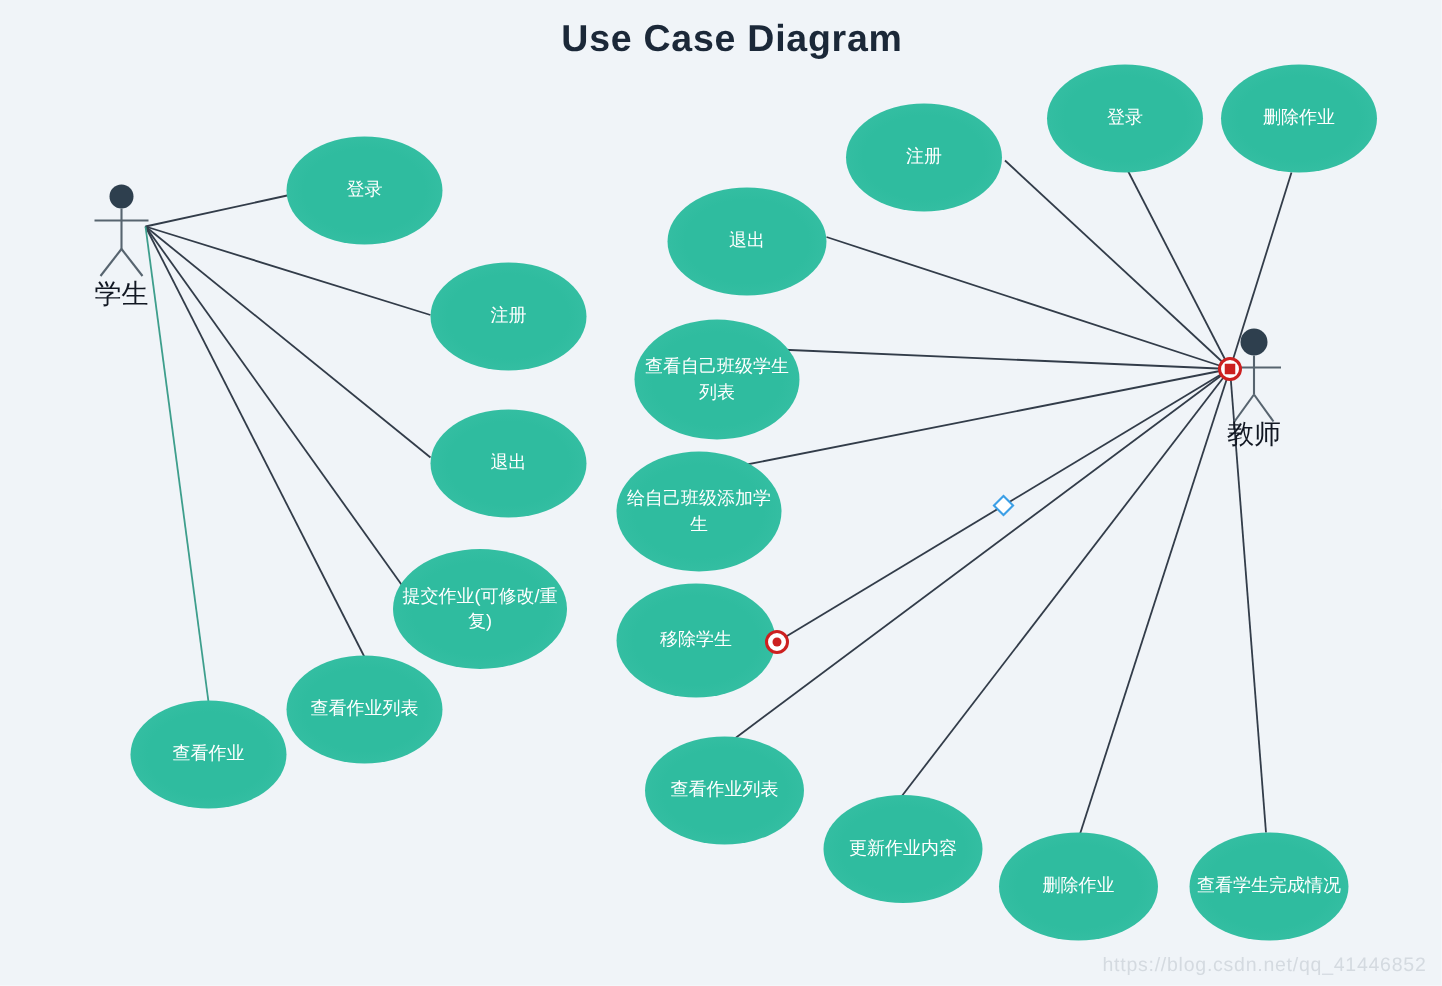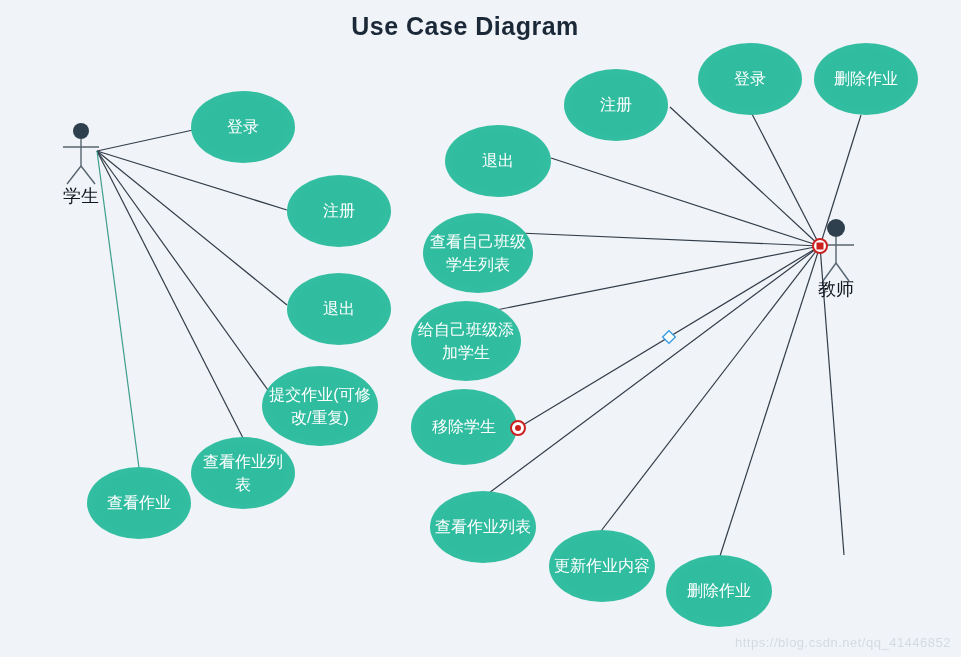--- a/index.html
+++ b/index.html
@@ -9,32 +9,33 @@
     width:961px;height:657px;
     background:#f0f4f8;
     overflow:hidden;
   }
   .diagram-title{
     position:absolute;left:0;top:12px;width:930px;
     text-align:center;
     font-size:25px;font-weight:bold;
     color:#1b2838;
     letter-spacing:0.5px;
+    padding-left:23px;
   }
   svg.layer{position:absolute;left:0;top:0;}
   .lines-layer{z-index:1;}
   .markers-layer{z-index:3;pointer-events:none;}
   .uc{
     position:absolute;
     border-radius:50%;
     background:radial-gradient(ellipse at center,#2fbc9f 55%,#3cc2a7 100%);
     color:#ffffff;
     display:flex;align-items:center;justify-content:center;
     text-align:center;
-    font-size:16px;
+    font-size:12px;
     line-height:1.45;
     padding:0;
     z-index:2;
     word-break:break-all;
   }
   .uc span{display:block;max-width:92%;}
   .actor-label{
     position:absolute;
     color:#111722;
     font-size:18px;
@@ -136,20 +137,23 @@
     </div>
   <div class="uc" style="left:430px;top:491px;width:106px;height:72px;">
       <span>查看作业列表</span>
     </div>
   <div class="uc" style="left:666px;top:555px;width:106px;height:72px;">
       <span>删除作业</span>
     </div>
   <div class="uc" style="left:549px;top:530px;width:106px;height:72px;">
       <span>更新作业内容</span>
     </div>
+  <div class="uc" style="left:793px;top:555px;width:106px;height:72px;">
+      <span>查看学生完成情况</span>
+    </div>
   <div class="uc" style="left:698px;top:43px;width:104px;height:72px;">
       <span>登录</span>
     </div>
   <div class="uc" style="left:814px;top:43px;width:104px;height:72px;">
       <span>删除作业</span>
     </div>
 
   <div class="actor-label" style="left:51px;top:184px;">学生</div>
   <div class="actor-label" style="left:806px;top:277px;text-align:center;">教师</div>
 

